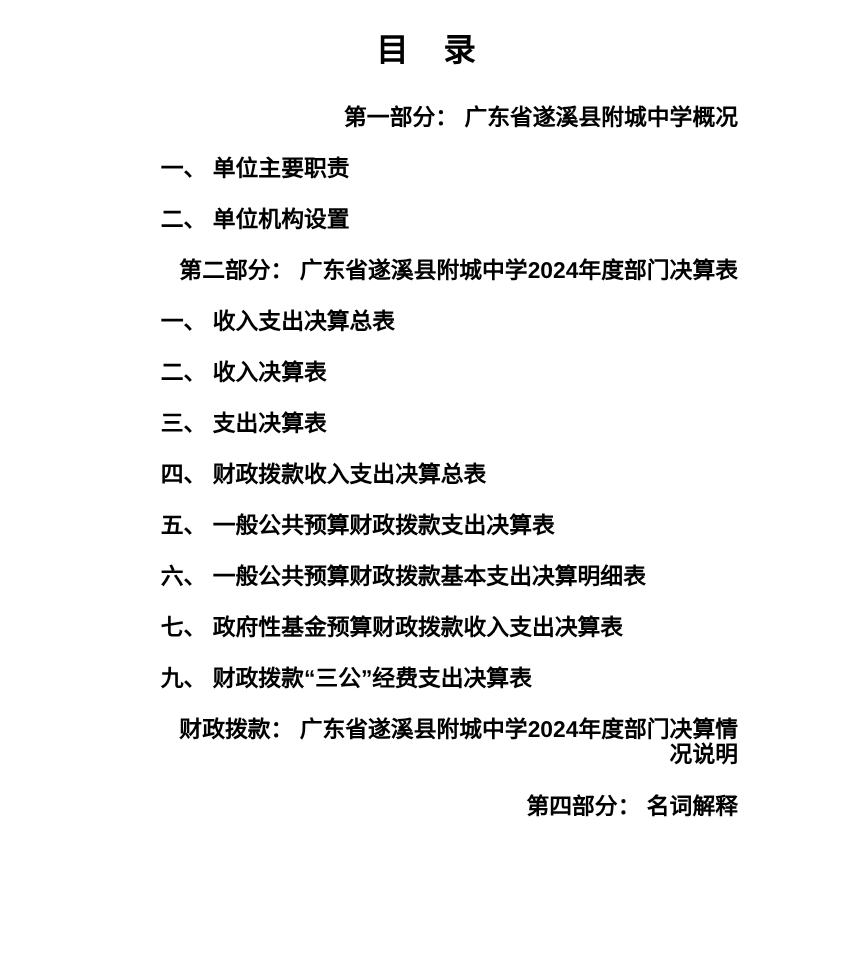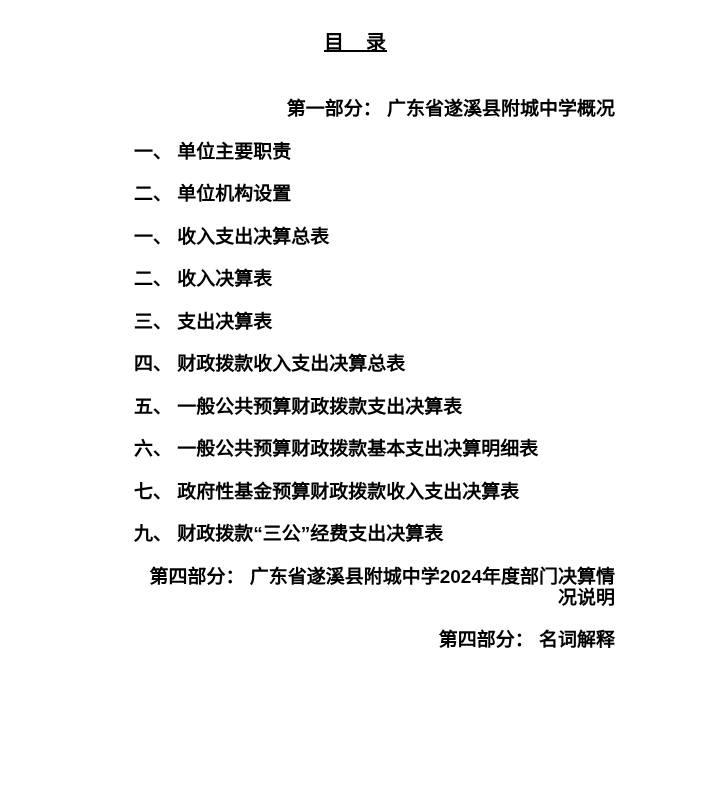--- a/index.html
+++ b/index.html
@@ -15,28 +15,27 @@
     color: #000000;
   }
   .page {
     box-sizing: border-box;
     width: 703px;
     height: 812px;
     padding: 26px 88px 0 96px;
     background: #ffffff;
   }
   .doc-title {
-    margin: 0 0 40px 0;
-    font-size: 20px;
+    margin: 0 0 30px 0;
+    font-size: 27px;
     font-weight: 700;
     line-height: 32px;
     text-align: center;
     letter-spacing: 1px;
     white-space: pre;
-    text-decoration: underline;
   }
   .toc-entry {
     margin: 0 0 21.25px 0;
     font-size: 19px;
     line-height: 21.25px;
     text-indent: 38px;
     white-space: nowrap;
     font-weight: 700;
   }
   .toc-entry.heading {
@@ -57,36 +56,37 @@
 
   <div class="toc">
 
     <p class="toc-entry heading">第一部分： 广东省遂溪县附城中学概况</p>
 
     <p class="toc-entry">一、 单位主要职责</p>
 
     <p class="toc-entry">二、 单位机构设置</p>
 
 
+    <p class="toc-entry heading">第二部分： 广东省遂溪县附城中学2024年度部门决算表</p>
 
     <p class="toc-entry">一、 收入支出决算总表</p>
 
     <p class="toc-entry">二、 收入决算表</p>
 
     <p class="toc-entry">三、 支出决算表</p>
 
     <p class="toc-entry">四、 财政拨款收入支出决算总表</p>
 
     <p class="toc-entry">五、 一般公共预算财政拨款支出决算表</p>
 
     <p class="toc-entry">六、 一般公共预算财政拨款基本支出决算明细表</p>
 
     <p class="toc-entry">七、 政府性基金预算财政拨款收入支出决算表</p>
 
 
     <p class="toc-entry">九、 财政拨款“三公”经费支出决算表</p>
 
-    <p class="toc-entry heading"><span>第四部分： 广东省遂溪县附城中学2024年度部门决算情</span><br><span class="wrap-line">况说明</span></p>
+    <p class="toc-entry heading"><span>财政拨款： 广东省遂溪县附城中学2024年度部门决算情</span><br><span class="wrap-line">况说明</span></p>
 
     <p class="toc-entry heading">第四部分： 名词解释</p>
 
   </div>
 </div>
 
 </body></html>

